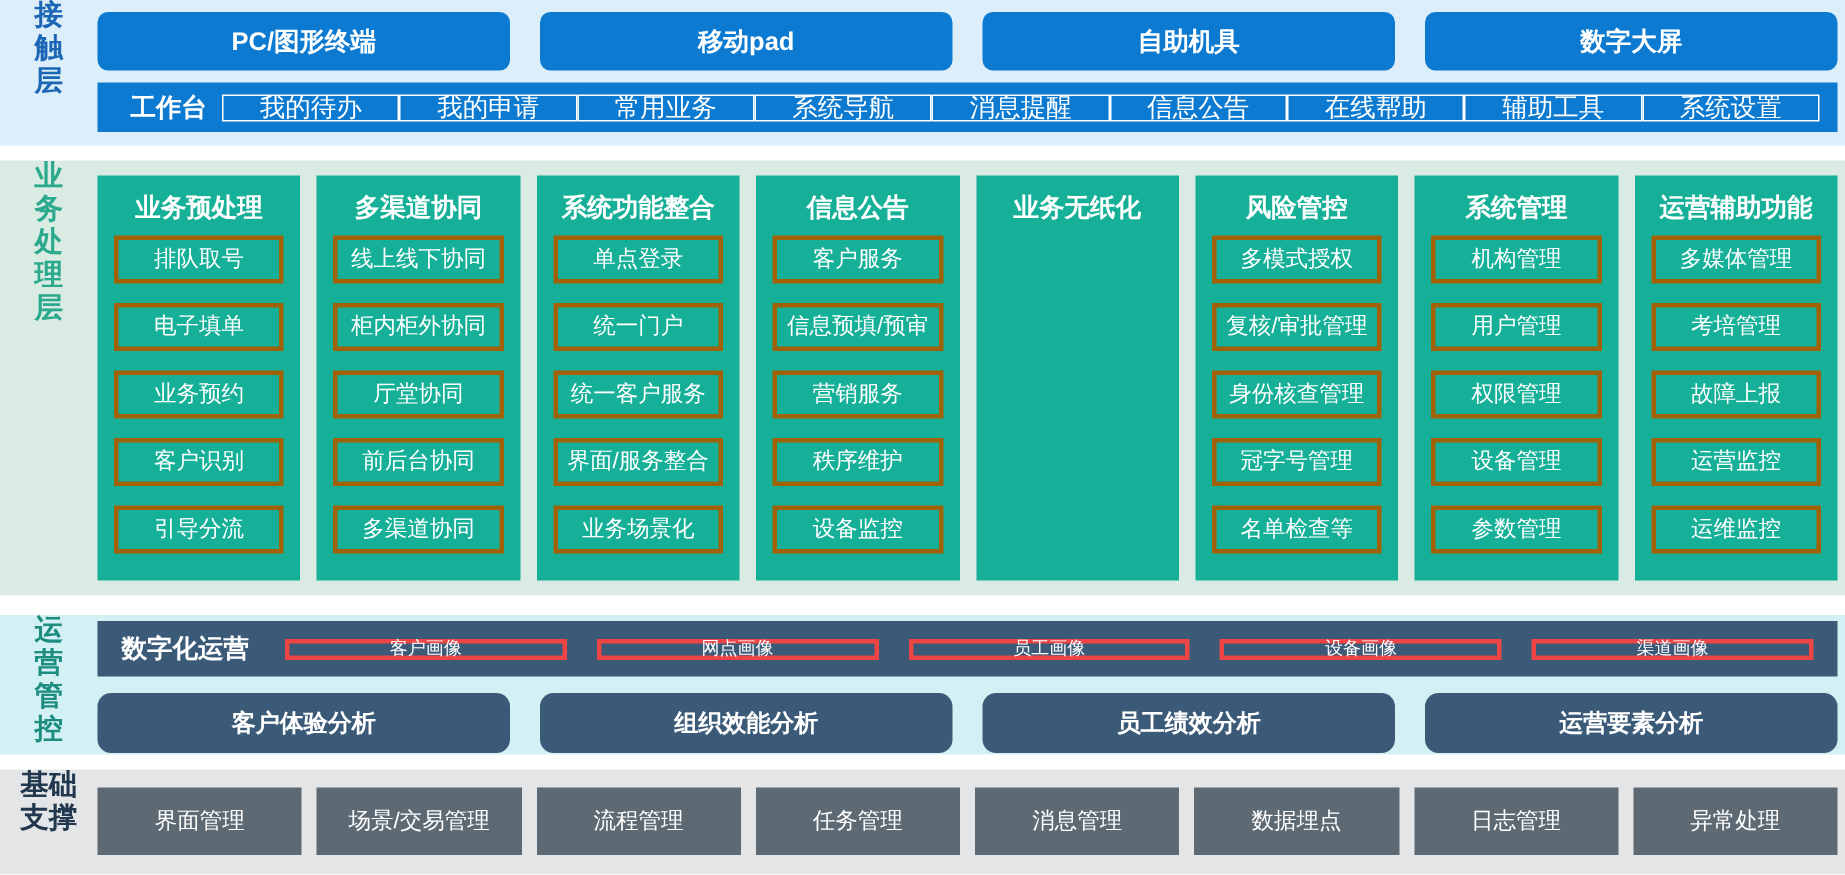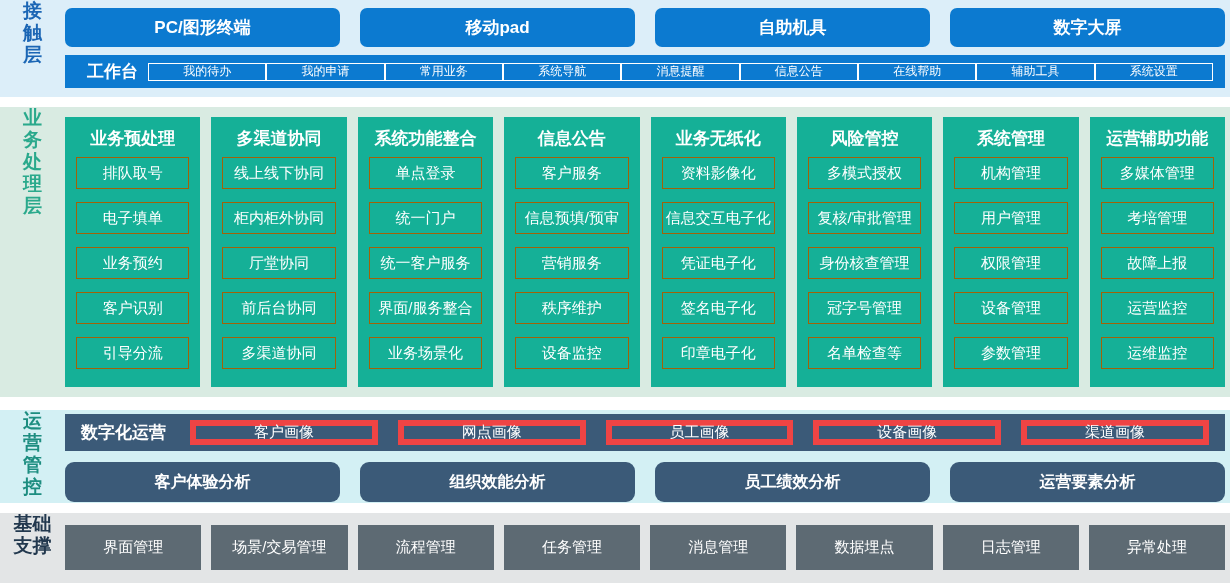--- a/index.html
+++ b/index.html
@@ -44,54 +44,54 @@
     flex:1;background:var(--blue);border-radius:7px;color:#fff;
     font-weight:bold;font-size:17px;
     display:flex;align-items:center;justify-content:center;cursor:pointer;
   }
   .workbench{
     height:33px;background:var(--blue);display:flex;align-items:center;
     gap:0;padding:0 12px;color:#fff;
   }
   .wb-label{font-weight:bold;font-size:17px;padding:0 10px;white-space:nowrap;}
   .wb-btn{
-    flex:1;border:1px solid #fff;height:18px;font-size:12px;
+    flex:1;border:1px solid #fff;height:18px;font-size:17px;
     display:flex;align-items:center;justify-content:center;cursor:pointer;white-space:nowrap;
   }
 
   
   .business{height:290px;background:var(--business-bg);margin-top:10px;}
   .business .v-label{color:var(--label-green);}
   .business .body{padding:10px 0;flex-direction:row;gap:11px;}
   .biz-col{
     flex:1;background:var(--green);display:flex;flex-direction:column;
     padding:7px 11px 0;min-width:0;
   }
   .col-title{
     color:#fff;font-weight:bold;font-size:17px;text-align:center;
     height:30px;line-height:30px;white-space:nowrap;
   }
   .col-items{display:flex;flex-direction:column;gap:13px;margin-top:3px;}
   .col-box{
-    border:1px solid #a16207;min-height:32px;padding:1px 2px;
+    border:3px solid #a16207;min-height:32px;padding:1px 2px;
     display:flex;align-items:center;justify-content:center;
     color:#fff;font-size:15px;line-height:1.1;text-align:center;cursor:pointer;
   }
 
   
   .operations{height:93px;background:var(--ops-bg);margin-top:13px;}
   .operations .v-label{color:var(--label-teal);}
   .operations .body{padding-top:4px;gap:11px;}
   .digital-bar{
     height:37px;background:var(--slate);display:flex;align-items:center;
     padding:0 16px;gap:20px;
   }
   .digital-label{color:#fff;font-weight:bold;font-size:17px;white-space:nowrap;padding-right:4px;}
   .digital-btn{
-    flex:1;border:6px solid #ef4444;height:25px;color:#fff;font-size:15px;
+    flex:1;border:3px solid #ef4444;height:14px;color:#fff;font-size:12px;
     display:flex;align-items:center;justify-content:center;cursor:pointer;
   }
   .analysis-row{display:flex;gap:20px;height:40px;}
   .analysis-btn{
     flex:1;background:var(--slate);border-radius:9px;color:#fff;
     font-weight:bold;font-size:16px;
     display:flex;align-items:center;justify-content:center;cursor:pointer;
   }
 
   
@@ -173,27 +173,20 @@
       <div class="col-items">
         <div class="col-box">客户服务</div>
           <div class="col-box">信息预填/预审</div>
           <div class="col-box">营销服务</div>
           <div class="col-box">秩序维护</div>
           <div class="col-box">设备监控</div>
       </div>
     </div>
       <div class="biz-col">
       <div class="col-title">业务无纸化</div>
-      <div class="col-items">
-        <div class="col-box">资料影像化</div>
-          <div class="col-box">信息交互电子化</div>
-          <div class="col-box">凭证电子化</div>
-          <div class="col-box">签名电子化</div>
-          <div class="col-box">印章电子化</div>
-      </div>
     </div>
       <div class="biz-col">
       <div class="col-title">风险管控</div>
       <div class="col-items">
         <div class="col-box">多模式授权</div>
           <div class="col-box">复核/审批管理</div>
           <div class="col-box">身份核查管理</div>
           <div class="col-box">冠字号管理</div>
           <div class="col-box">名单检查等</div>
       </div>

